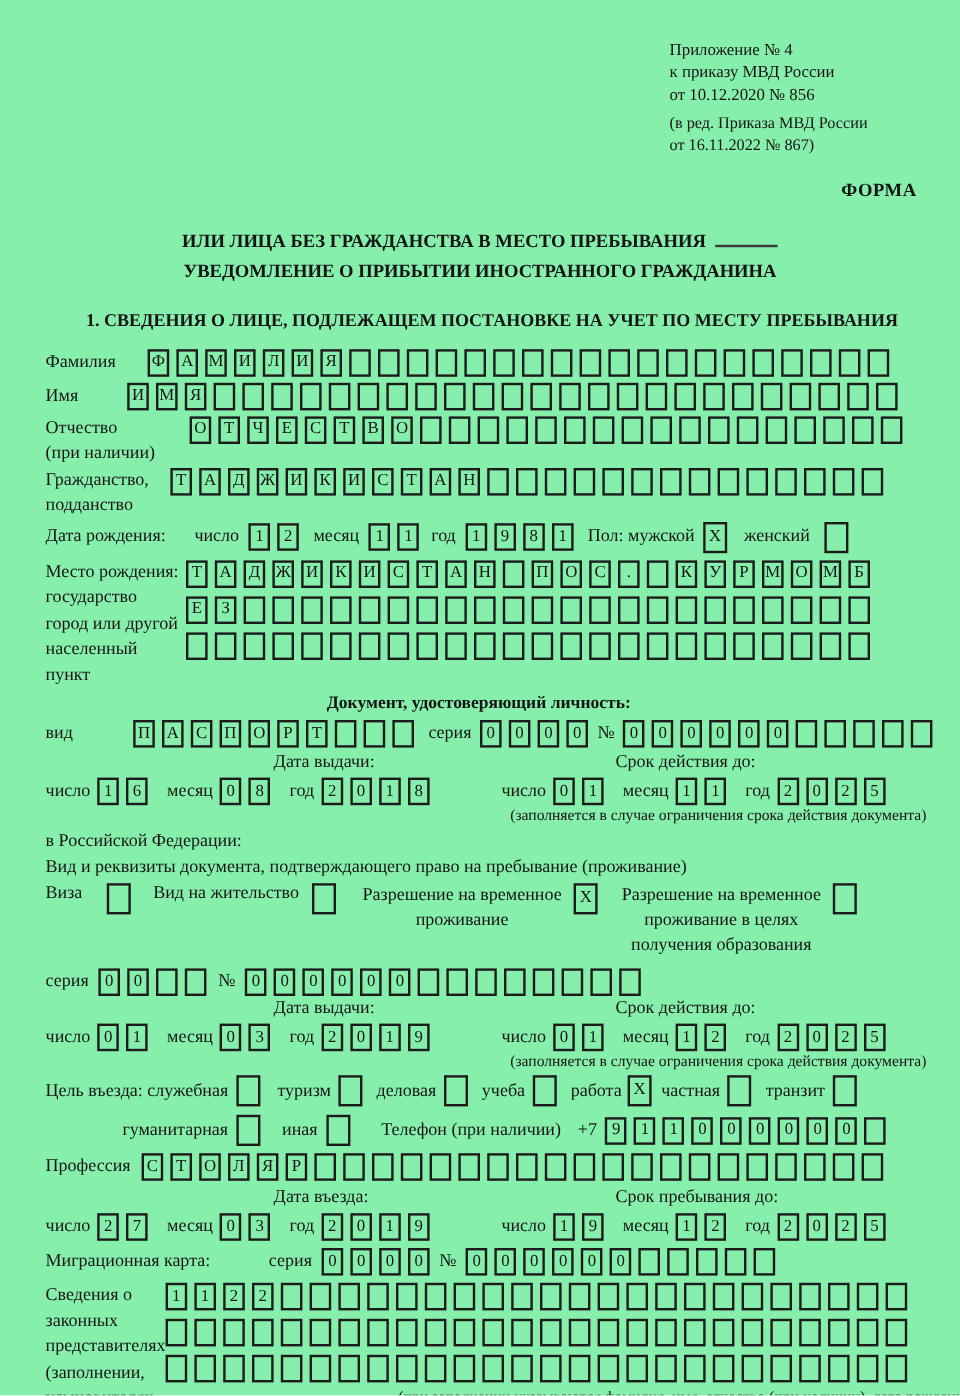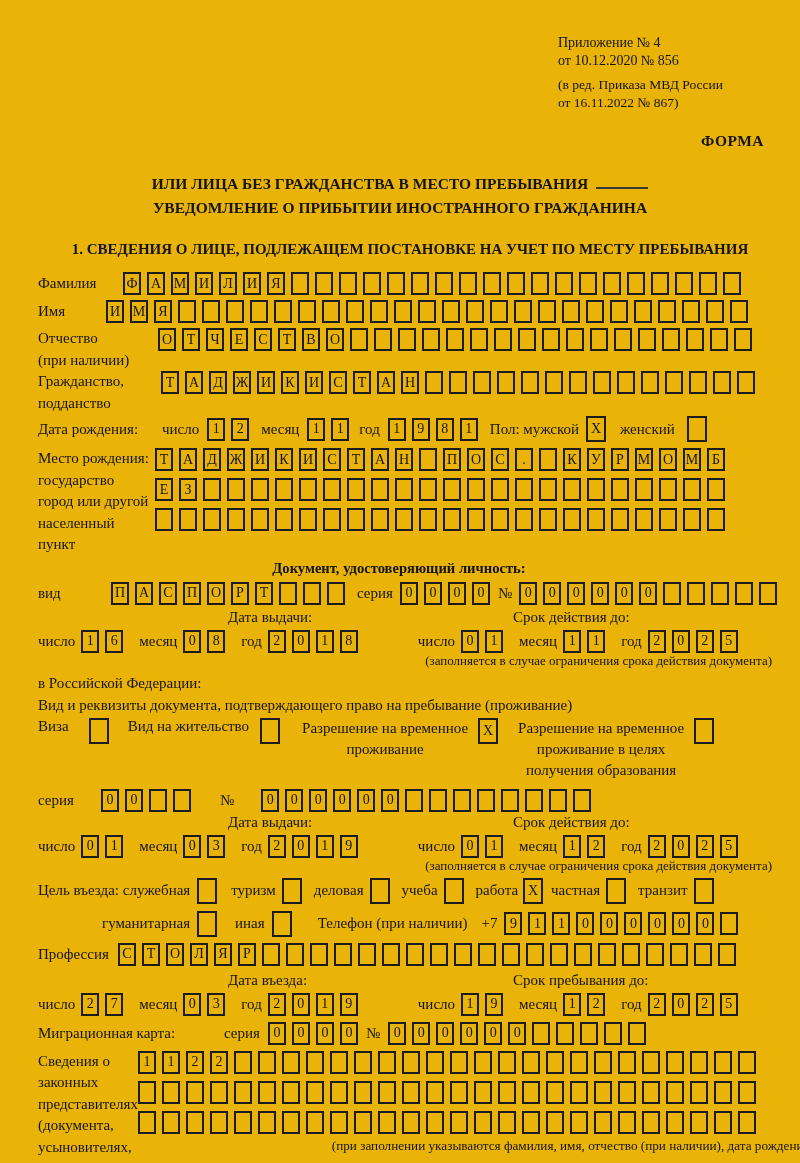--- a/index.html
+++ b/index.html
@@ -1,54 +1,55 @@
 <!DOCTYPE html>
 <html><head>
 <meta charset="utf-8">
 <style>
   html,body{margin:0;padding:0;background:#fff;}
-  .page{width:800px;height:1163px;box-sizing:border-box;background:#eab308;color:#141414;
+  .page{width:800px;height:1163px;box-sizing:border-box;background:#86efac;color:#141414;
         font-family:"Liberation Serif",serif;position:relative;padding:34px 0 0 38px;overflow:hidden;}
   .annex{margin-left:520px;font-size:14px;line-height:1.32;}
   .annex .edition{margin-top:5px;font-size:13.5px;}
   .forma{margin-top:20px;margin-right:36px;text-align:right;font-weight:bold;font-size:15.5px;letter-spacing:.5px;}
   .title{margin-top:22px;margin-right:38px;text-align:center;font-weight:bold;font-size:15.5px;line-height:1.6;}
   .blank-line{display:inline-block;width:52px;border-bottom:2px solid #3a3a3a;height:13px;margin-left:8px;}
   .sec-heading{margin-top:20px;margin-right:18px;text-align:center;font-weight:bold;font-size:15px;}
   .form{margin-top:14px;}
   .row{display:flex;align-items:center;}
   .top{align-items:flex-start;}
   .cells{display:flex;flex-wrap:nowrap;}
   .cell{box-sizing:border-box;flex:0 0 18px;width:18px;height:23px;border:2px solid #1c1c1c;margin-right:6px;
         display:inline-flex;align-items:center;justify-content:center;font-size:14px;line-height:1;}
   .checkbox .cell{flex-basis:20px;width:20px;height:26px;}
   .lbl{font-size:15px;white-space:nowrap;}
   .lblcol{font-size:15px;line-height:21.5px;}
   .center{text-align:center;}
   .bold{font-weight:bold;}
-  .mb2{margin-bottom:2px;gap:19px;}.mb4{margin-bottom:4px;}.mb5{margin-bottom:5px;}.mb6{margin-bottom:6px;}
+  .mb2{margin-bottom:2px;}.mb4{margin-bottom:4px;}.mb5{margin-bottom:5px;}.mb6{margin-bottom:6px;}
   .mb7{margin-bottom:7px;}.mb8{margin-bottom:8px;}
   .date-labels{position:relative;height:21px;font-size:15px;}
   .date-labels .l1{position:absolute;left:190px;}
   .date-labels .l2{position:absolute;left:475px;}
   .note-right{display:flex;}
   .note-right span{margin-left:auto;margin-right:28px;font-size:13px;}
   .dategrp{display:flex;align-items:center;}
   .dategrp .lbl{margin-right:6px;}
   .dategrp .cells{margin-right:10px;}
   .chk-block{text-align:center;font-size:15px;line-height:21px;}
   .rep-note{margin-left:130px;width:610px;text-align:center;font-size:13.2px;margin-top:4px;}
 </style>
 </head>
 <body>
 
 <div class="page">
 
   <div class="annex">
     <div>Приложение № 4</div>
+    <div>к приказу МВД России</div>
     <div>от 10.12.2020 № 856</div>
     <div class="edition">
       <div>(в ред. Приказа МВД России</div>
       <div>от 16.11.2022 № 867)</div>
     </div>
   </div>
 
   <div class="forma">ФОРМА</div>
 
   <div class="title">
@@ -665,21 +666,21 @@
           <span class="cell"></span>
           <span class="cell"></span>
         </span>
     </div>
 
     <div class="row top">
       <span class="lblcol" style="width:100px;">
         <div>Сведения о</div>
         <div>законных</div>
         <div>представителях</div>
-        <div>(документа,</div>
+        <div>(заполнении,</div>
         <div>усыновителях,</div>
 
       </span>
       <span>
         <div class="cells mb7">
             <span class="cell">1</span>
             <span class="cell">1</span>
             <span class="cell">2</span>
             <span class="cell">2</span>
             <span class="cell"></span>

